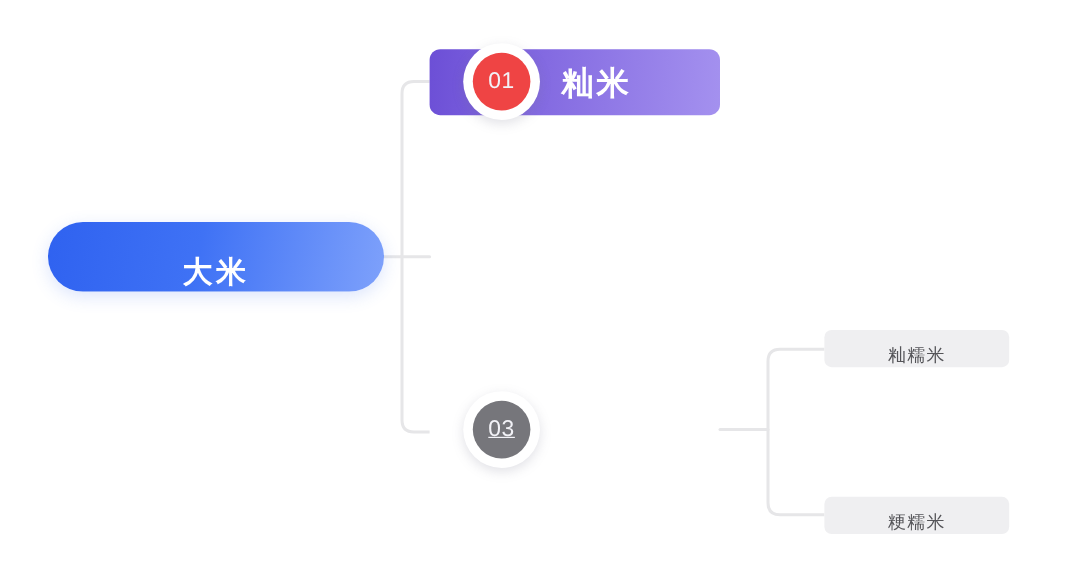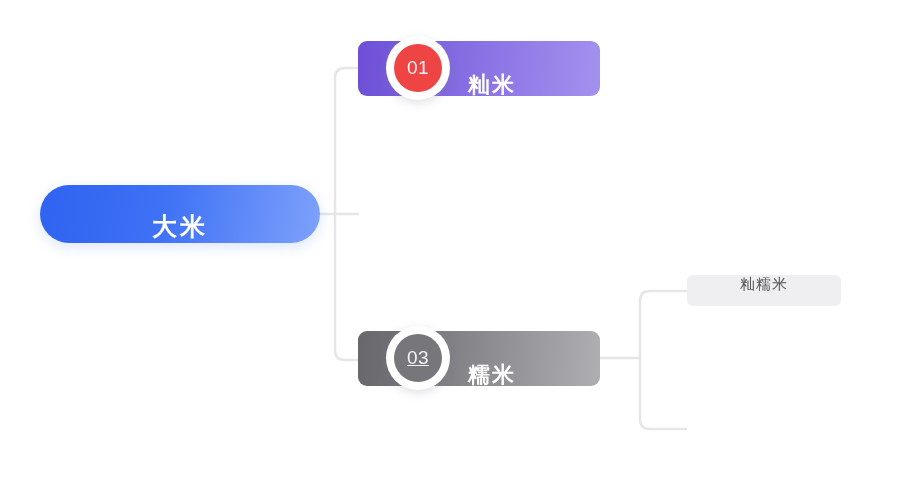--- a/index.html
+++ b/index.html
@@ -58,26 +58,26 @@
     height: 55px;
     border-radius: 9px;
   }
   .branch-01 { top: 41px;  background: linear-gradient(95deg, #6c4fd6 0%, #7a5fdd 22%, #a491ef 100%); }
   .branch-02 { top: 185px; background: linear-gradient(95deg, #43bd9a 0%, #4fc5a4 22%, #95dcc6 100%); }
   .branch-03 { top: 331px; background: linear-gradient(95deg, #67676c 0%, #747479 22%, #aeaeb3 100%); }
 
   .branch-label {
     position: absolute;
     left: 110px;
-    top: 16px;
+    top: 0;
     height: 55px;
     display: flex;
     align-items: center;
     color: #ffffff;
-    font-size: 22px;
+    font-size: 27px;
     font-weight: bold;
     letter-spacing: 2px;
   }
 
   
   .badge {
     position: absolute;
     left: 386px;
     width: 64px;
     height: 64px;
@@ -109,21 +109,21 @@
 
   
   .leaf {
     position: absolute;
     left: 687px;
     width: 154px;
     height: 31px;
     border-radius: 6px;
     background: #efeff1;
     display: flex;
-    align-items: flex-start;
+    align-items: flex-end;
     justify-content: center;
   }
   .leaf-1 { top: 275px; }
   .leaf-2 { top: 414px; }
   .leaf-label {
     color: #545458;
     font-size: 15px;
     letter-spacing: 1px;
   }
 </style>
@@ -150,24 +150,24 @@
   </div>
 
   <div class="branch branch-01">
     <span class="branch-label">籼米</span>
   </div>
   <div class="badge badge-01">
     <span class="badge-inner">01</span>
   </div>
 
 
-  <div class="branch branch-03">
-    <span class="branch-label">糯米</span>
-  </div>
   <div class="badge badge-03">
     <span class="badge-inner">03</span>
   </div>
 
   <div class="leaf leaf-1">
     <span class="leaf-label">籼糯米</span>
   </div>
+  <div class="leaf leaf-2">
+    <span class="leaf-label">粳糯米</span>
+  </div>
 
 </div>
 
 </body></html>

